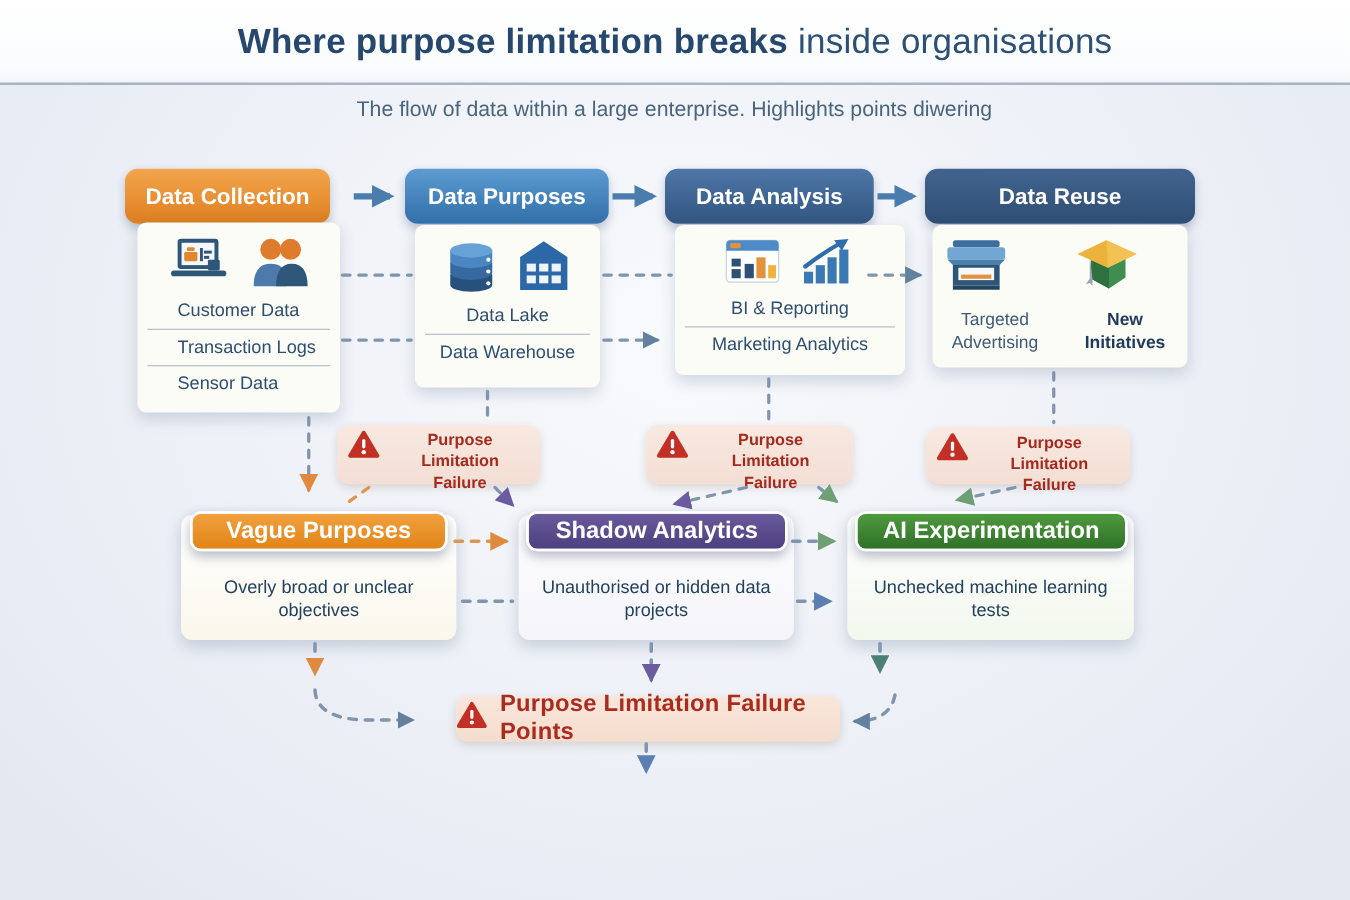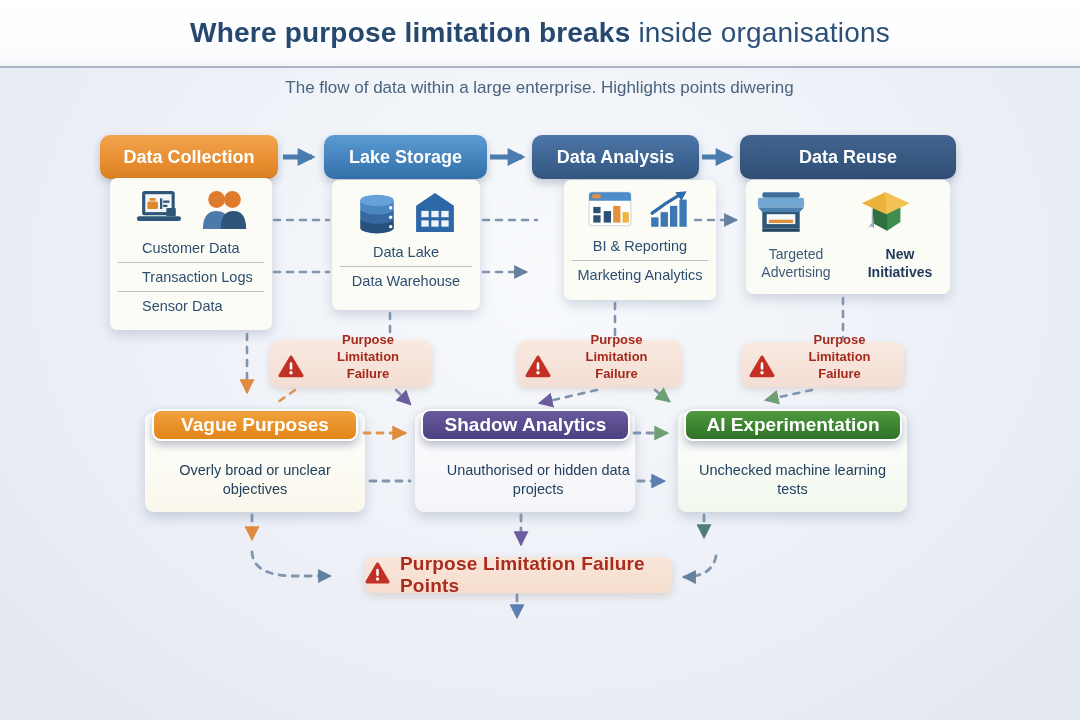--- a/index.html
+++ b/index.html
@@ -50,21 +50,21 @@
   .items-left  .item { text-align:left; padding-left:16px;margin-left:16px; }
   .items-center .item { text-align:center; }
   .reuse-cols { display:flex; justify-content:center; gap:18px; padding-top:10px; }
   .reuse-col { width:86px; display:flex; flex-direction:column; align-items:flex-start; }
   .reuse-cap { font-size:14px; text-align:center; margin-top:8px; line-height:1.25; color:#3c5a78; }
   .reuse-cap.bold { font-weight:700; color:#1e3a5c; }
   
   .warn {
     position:absolute; background:linear-gradient(180deg,#f8e9e1 0%,#f4ded4 100%);
     border-radius:10px; box-shadow:0 3px 7px rgba(120,80,60,.18);
-    display:flex; align-items:flex-end; justify-content:center; gap:8px; padding:4px 8px;
+    display:flex; align-items:flex-start; justify-content:center; gap:8px; padding:4px 8px;
   }
   .warn-text { font-size:13px; font-weight:700; color:#a52a1d; text-align:center; line-height:1.3; }
   
   .fail-body {
     position:absolute; border-radius:9px;
     box-shadow:0 5px 12px rgba(60,80,120,.22);
     display:flex; align-items:flex-end; justify-content:center;
   }
   .fail-desc { font-size:14.5px; color:#22415f; text-align:center; line-height:1.35; padding-bottom:12px; width:88%; }
   .fail-head {
@@ -97,22 +97,22 @@
 
   <div class="title-band">
     <div class="title">
       <span class="t-bold">Where purpose limitation breaks</span><span class="t-reg"> inside organisations</span>
     </div>
   </div>
   <div class="subtitle">The flow of data within a large enterprise. Highlights points diwering</div>
 
   <div class="boxlayer">
 
-    <div class="pill pill-collection" style="left:100px; top:135px; width:178px;">Data Collection</div>
-    <div class="pill pill-storage" style="left:324px; top:135px; width:163px;">Lake Storage</div>
+    <div class="pill pill-collection" style="left:100px; top:135px; width:164px;">Data Collection</div>
+    <div class="pill pill-storage" style="left:324px; top:135px; width:163px;">Data Purposes</div>
     <div class="pill pill-analysis" style="left:532px; top:135px; width:167px;">Data Analysis</div>
     <div class="pill pill-reuse" style="left:740px; top:135px; width:216px;">Data Reuse</div>
 
     <div class="card items-left" style="left:110px; top:178px; width:162px; height:152px;">
       <div class="icon-row">
         <span>
           <svg width="52" height="40" viewBox="0 0 48 38">
             <rect x="7" y="1" width="31" height="23" rx="2.5" fill="#2e5679"></rect>
             <rect x="10" y="4" width="25" height="17" fill="#f4f7fa"></rect>
             <rect x="12" y="11" width="10" height="7" rx="1" fill="#e0882f"></rect>
@@ -163,21 +163,21 @@
             <rect x="16.5" y="27" width="7" height="6" fill="#eef4fa"></rect>
             <rect x="26" y="27" width="7" height="6" fill="#eef4fa"></rect>
           </svg>
         </span>
       </div>
       <div class="item">Data Lake</div>
       <div class="item-sep"></div>
       <div class="item">Data Warehouse</div>
     </div>
 
-    <div class="card items-center" style="left:564px; top:180px; width:152px; height:120px;">
+    <div class="card items-center" style="left:540px; top:180px; width:184px; height:120px;">
       <div class="icon-row" style="padding-top:10px;">
         <span>
           <svg width="46" height="38" viewBox="0 0 44 36">
             <rect x="2" y="2" width="40" height="32" rx="3" fill="#ffffff" stroke="#ccd4dd"></rect>
             <path d="M2 5 a3 3 0 0 1 3-3 H39 a3 3 0 0 1 3 3 V10 H2 Z" fill="#4d8cc8"></path>
             <rect x="5" y="4" width="8" height="4" rx="1" fill="#e2913c"></rect>
             <rect x="6" y="24" width="7" height="7" fill="#2d5075"></rect>
             <rect x="6" y="16" width="7" height="6" fill="#2d5075"></rect>
             <rect x="16" y="20" width="7" height="11" fill="#2d5075"></rect>
             <rect x="25" y="15" width="7" height="16" fill="#e2913c"></rect>
@@ -263,21 +263,21 @@
       </span>
       <div class="warn-text"><span>Purpose Limitation</span><br>
         <span>Failure</span></div>
     </div>
 
     <div class="fail-body fb-cream" style="left:145px; top:412px; width:220px; height:100px;">
       <div class="fail-desc">Overly broad or unclear objectives</div>
     </div>
     <div class="fail-head fh-orange" style="left:152px; top:409px; width:206px;">Vague Purposes</div>
 
-    <div class="fail-body fb-lav" style="left:415px; top:412px; width:220px; height:100px;justify-content:flex-end;">
+    <div class="fail-body fb-lav" style="left:415px; top:412px; width:220px; height:100px;">
       <div class="fail-desc">Unauthorised or hidden data projects</div>
     </div>
     <div class="fail-head fh-purple" style="left:421px; top:409px; width:209px;">Shadow Analytics</div>
 
     <div class="fail-body fb-mint" style="left:678px; top:412px; width:229px; height:100px;">
       <div class="fail-desc">Unchecked machine learning tests</div>
     </div>
     <div class="fail-head fh-green" style="left:684px; top:409px; width:218px;">AI Experimentation</div>
 
     <div class="footer-badge" style="left:365px; top:557px; width:307px; height:36px;">

